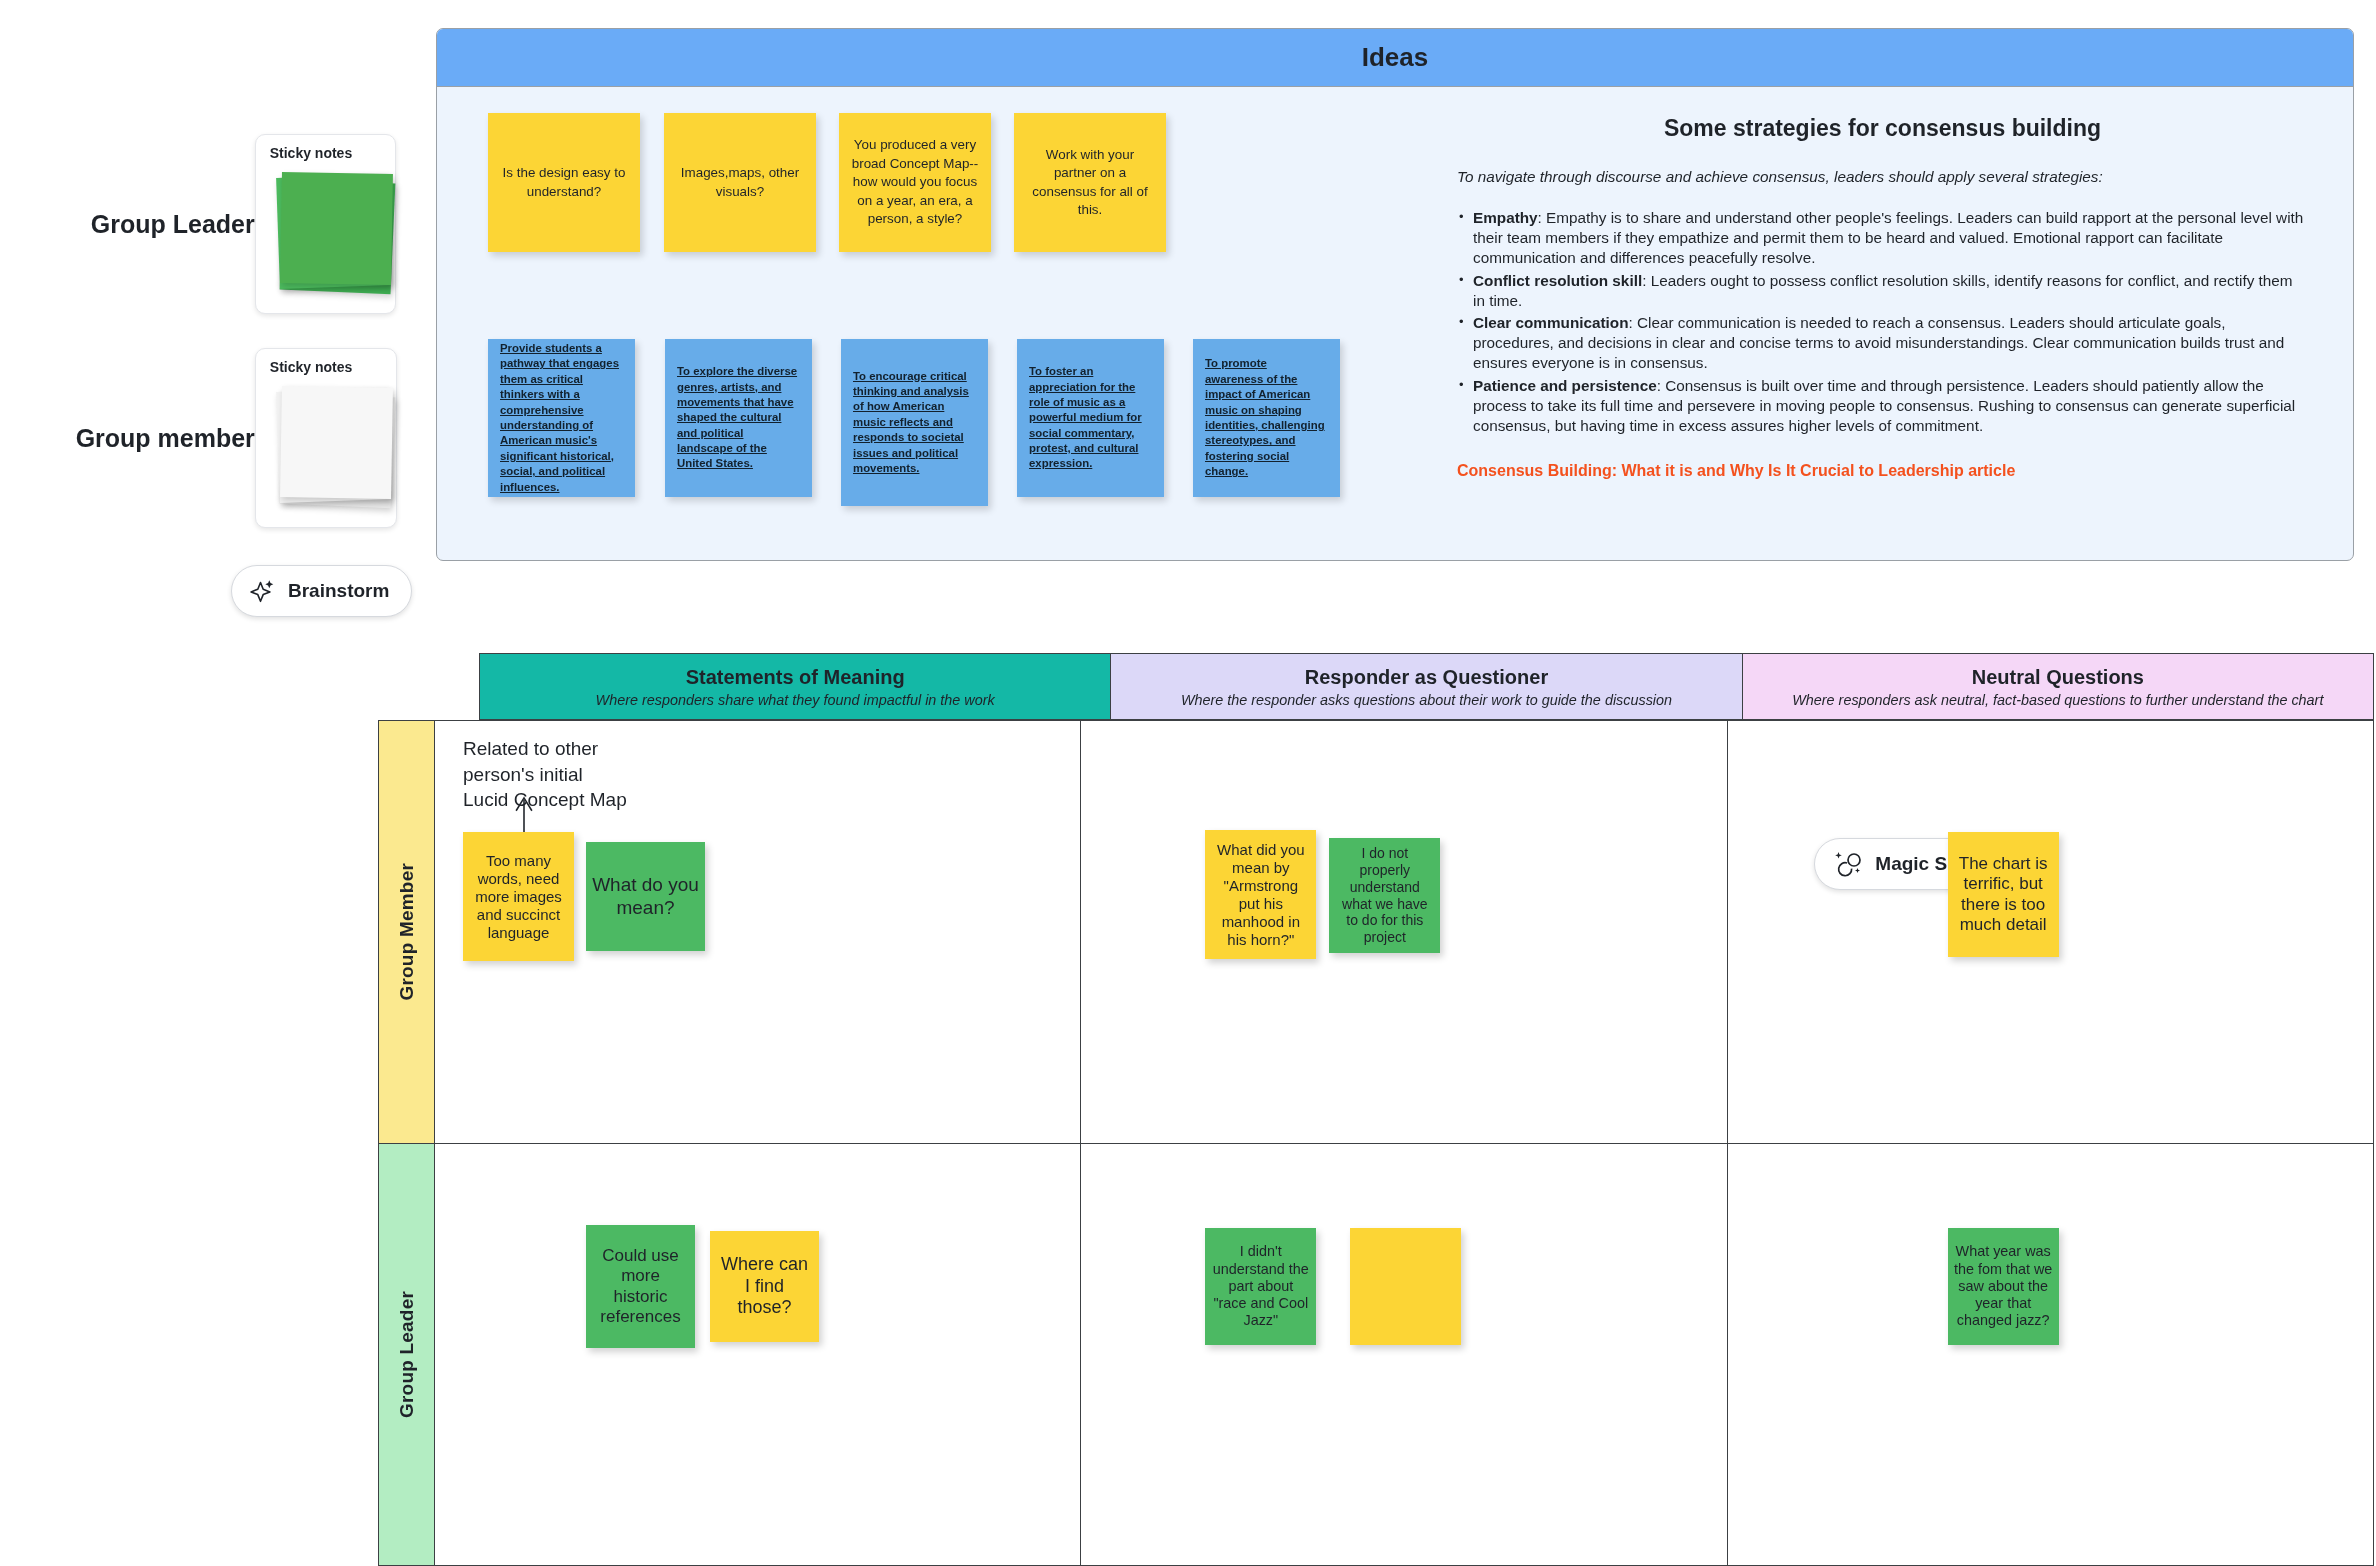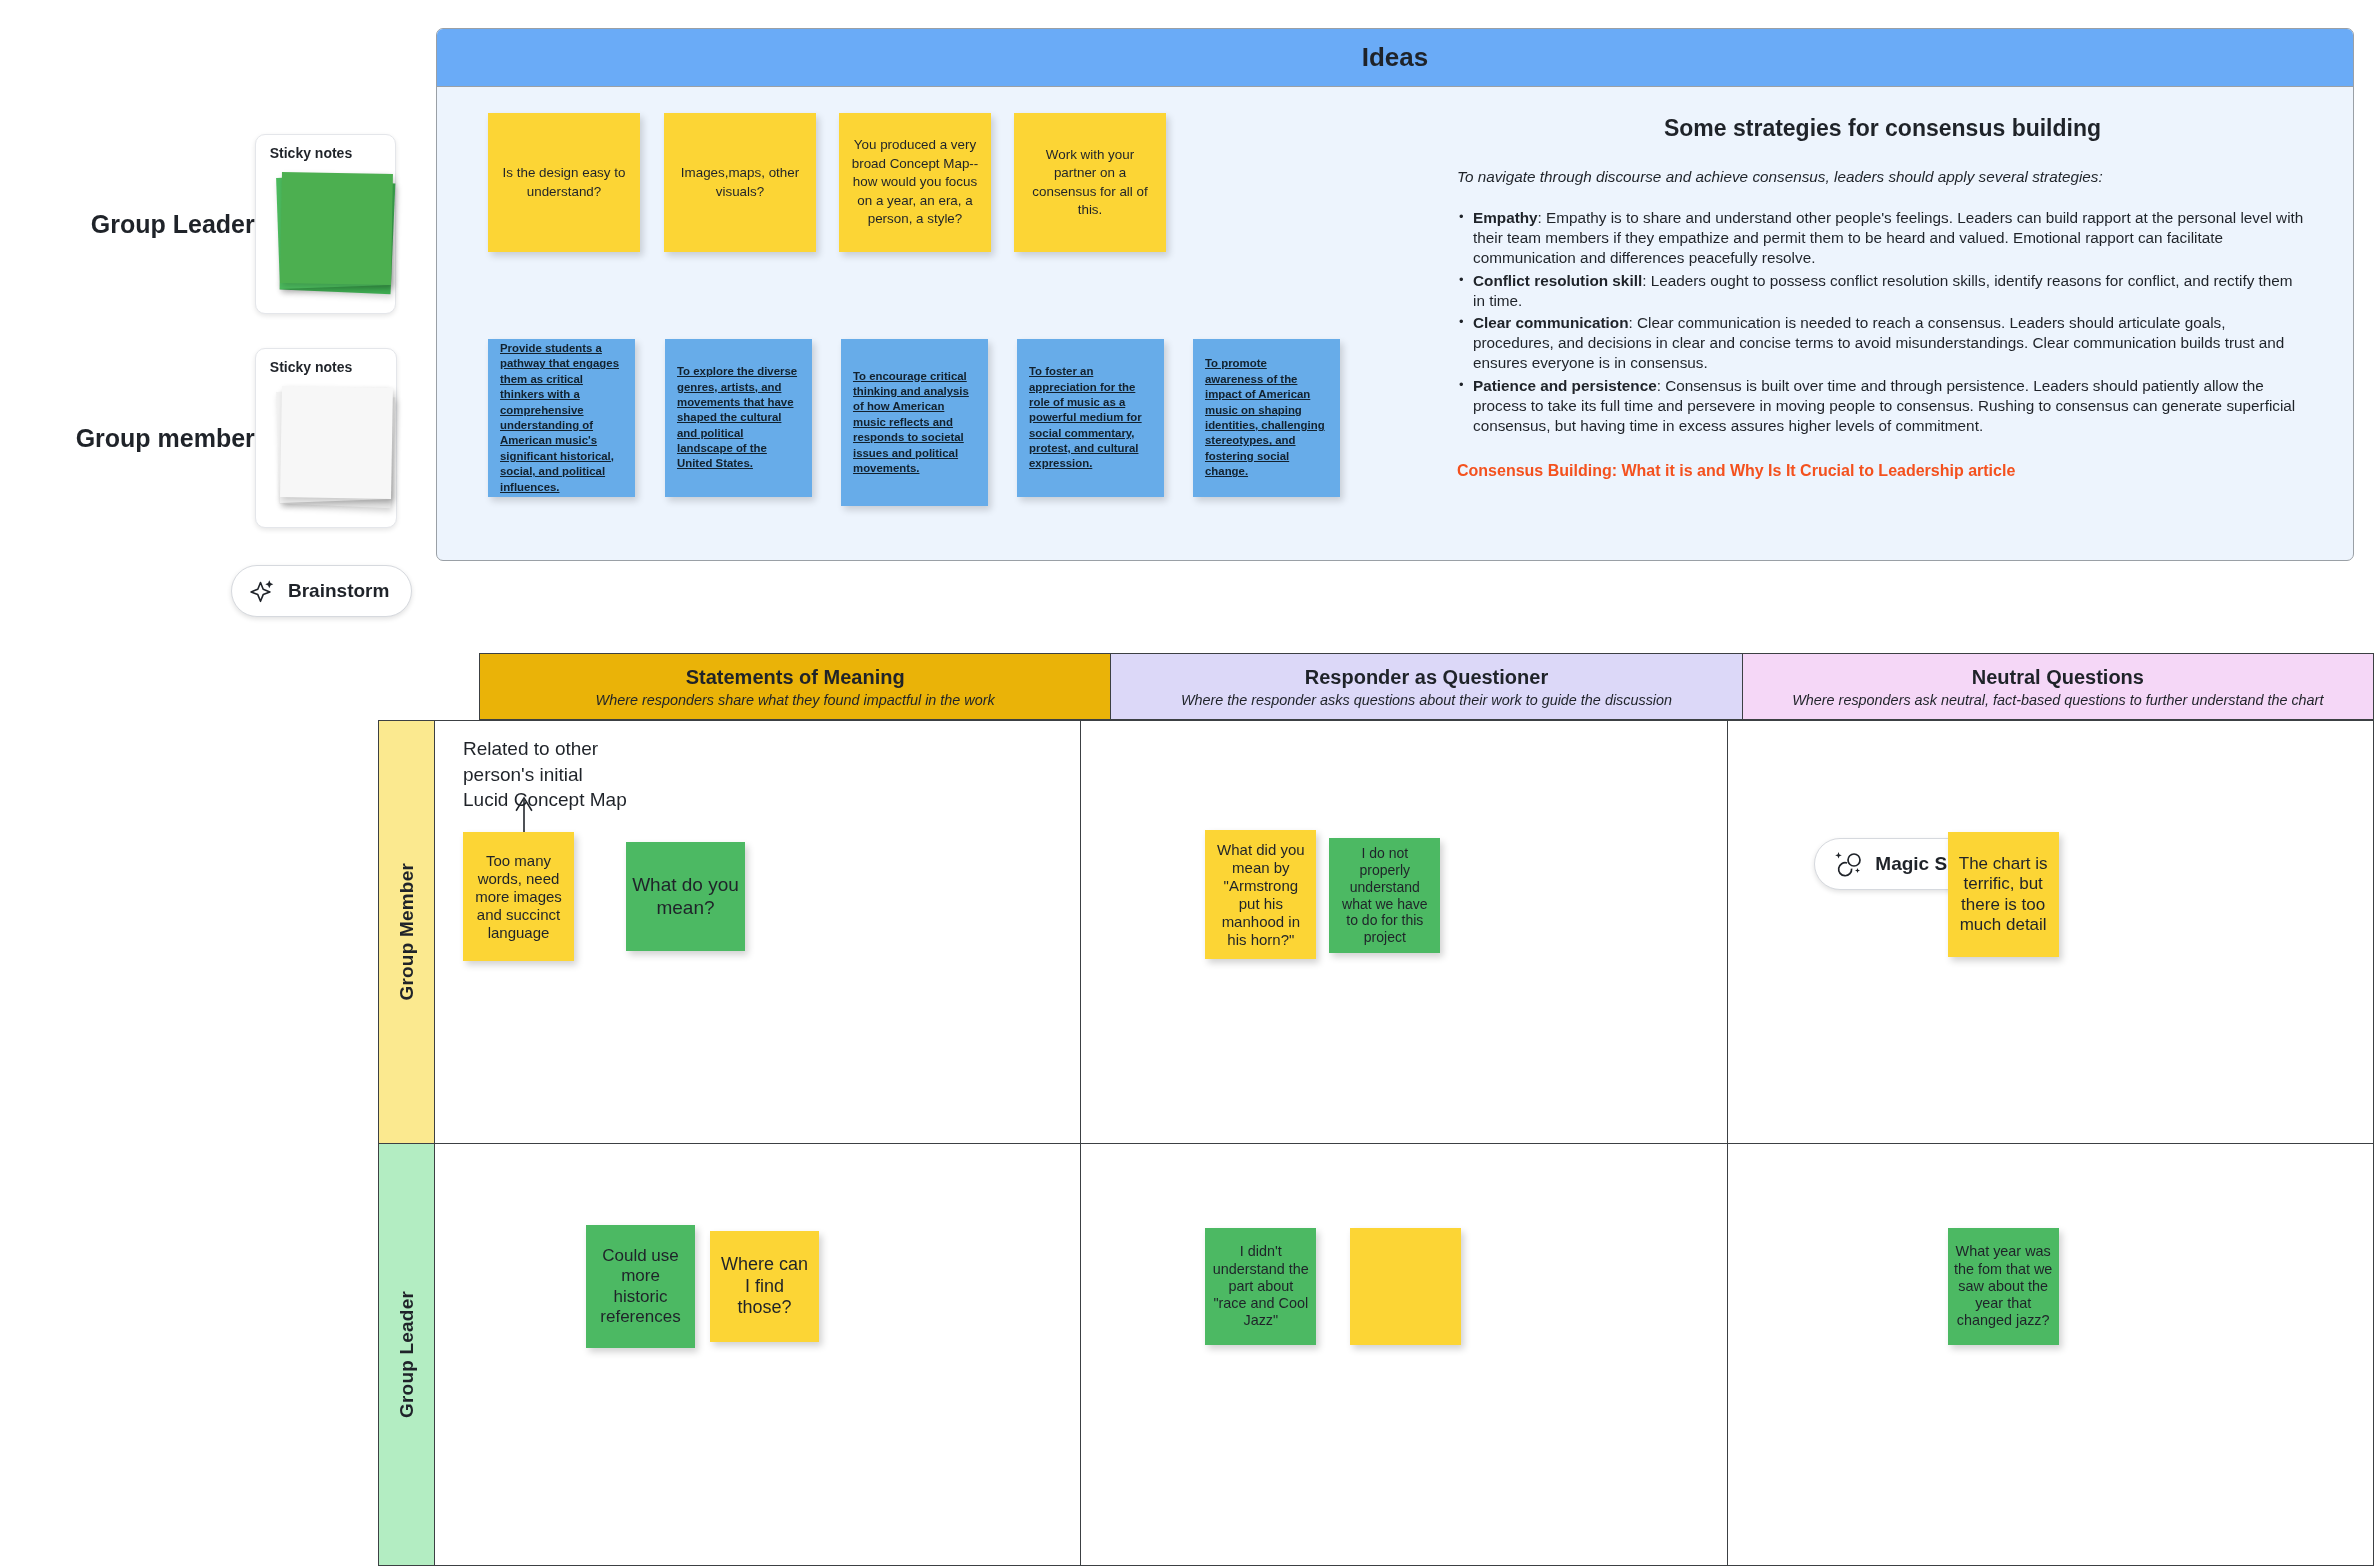--- a/index.html
+++ b/index.html
@@ -166,21 +166,21 @@
     border: 1px solid #3c4043;
     border-right: none;
     box-sizing: border-box;
     display: flex; flex-direction: column;
     align-items: center; justify-content: center;
     padding: 4px 10px;
   }
   .col-head:last-child { border-right: 1px solid #3c4043; }
   .col-head .t { font-size: 20px; font-weight: bold; color: #1f2329; }
   .col-head .s { font-size: 14.4px; font-style: italic; color: #1f2329; margin-top: 3px; text-align: center; }
-  .ch-1 { background: #eab308; margin-left: 44px; }
+  .ch-1 { background: #14b8a6; margin-left: 44px; }
   .ch-2 { background: #dcd8f8; }
   .ch-3 { background: #f5d7f7; }
 
   #grid-body {
     position: absolute; left: 0; top: 67px; right: 0; bottom: 0;
     display: flex; flex-direction: column;
   }
   .grid-row { flex: 1 1 0; display: flex; }
   .row-label {
     width: 57px;
@@ -357,21 +357,21 @@
 Lucid Concept Map</div>
         <div id="annotation-arrow">
           <svg width="24" height="65" viewBox="0 0 24 66">
             <line x1="12" y1="66" x2="12" y2="8" stroke="#1f2329" stroke-width="1.6"></line>
             <polyline points="4,19 12,6 20,19" fill="none" stroke="#1f2329" stroke-width="1.6"></polyline>
           </svg>
         </div>
         <div class="gnote g-y" style="left:28px; top:111px; width:111px; height:129px;">
           <div class="txt">Too many words, need more images and succinct language</div>
         </div>
-        <div class="gnote g-g" style="left:151px; top:121px; width:119px; height:109px;margin-left:40px;">
+        <div class="gnote g-g" style="left:151px; top:121px; width:119px; height:109px;">
           <div class="txt" style="font-size:19px;">What do you mean?</div>
         </div>
       </div>
 
       <div class="cell">
         <div class="gnote g-y" style="left:124px; top:109px; width:111px; height:129px;">
           <div class="txt">What did you mean by "Armstrong put his manhood in his horn?"</div>
         </div>
         <div class="gnote g-g" style="left:248px; top:117px; width:111px; height:115px;">
           <div class="txt" style="font-size:14px;">I do not properly understand what we have to do for this project</div>

